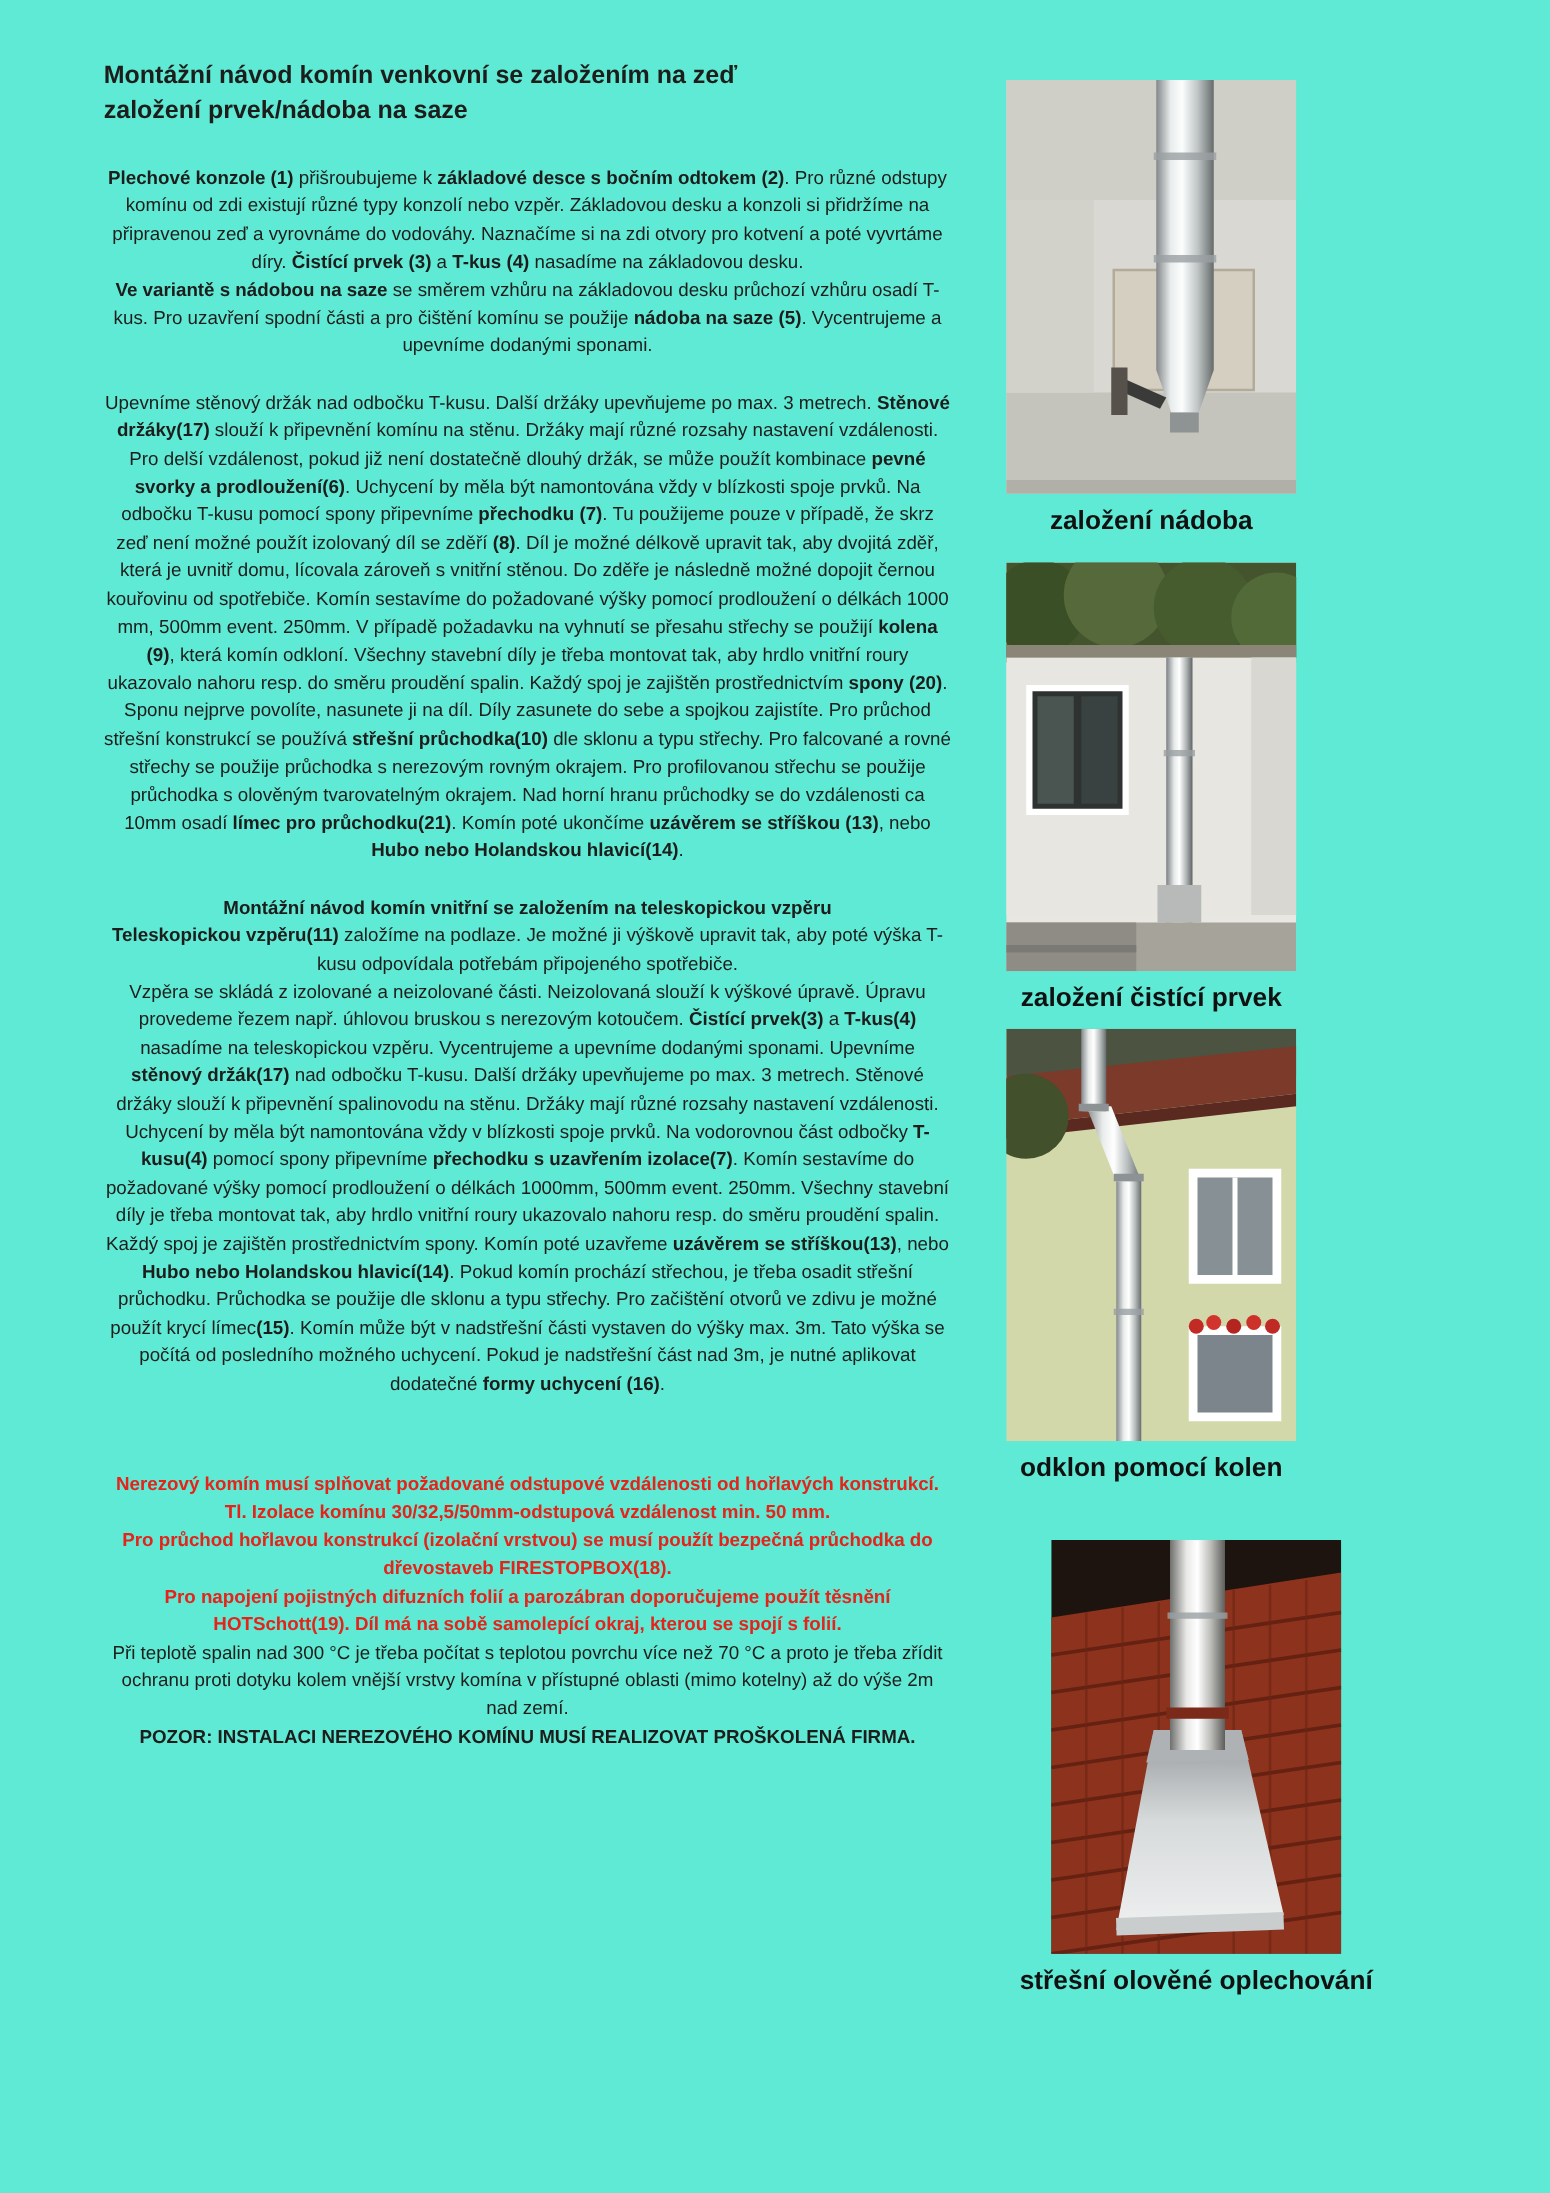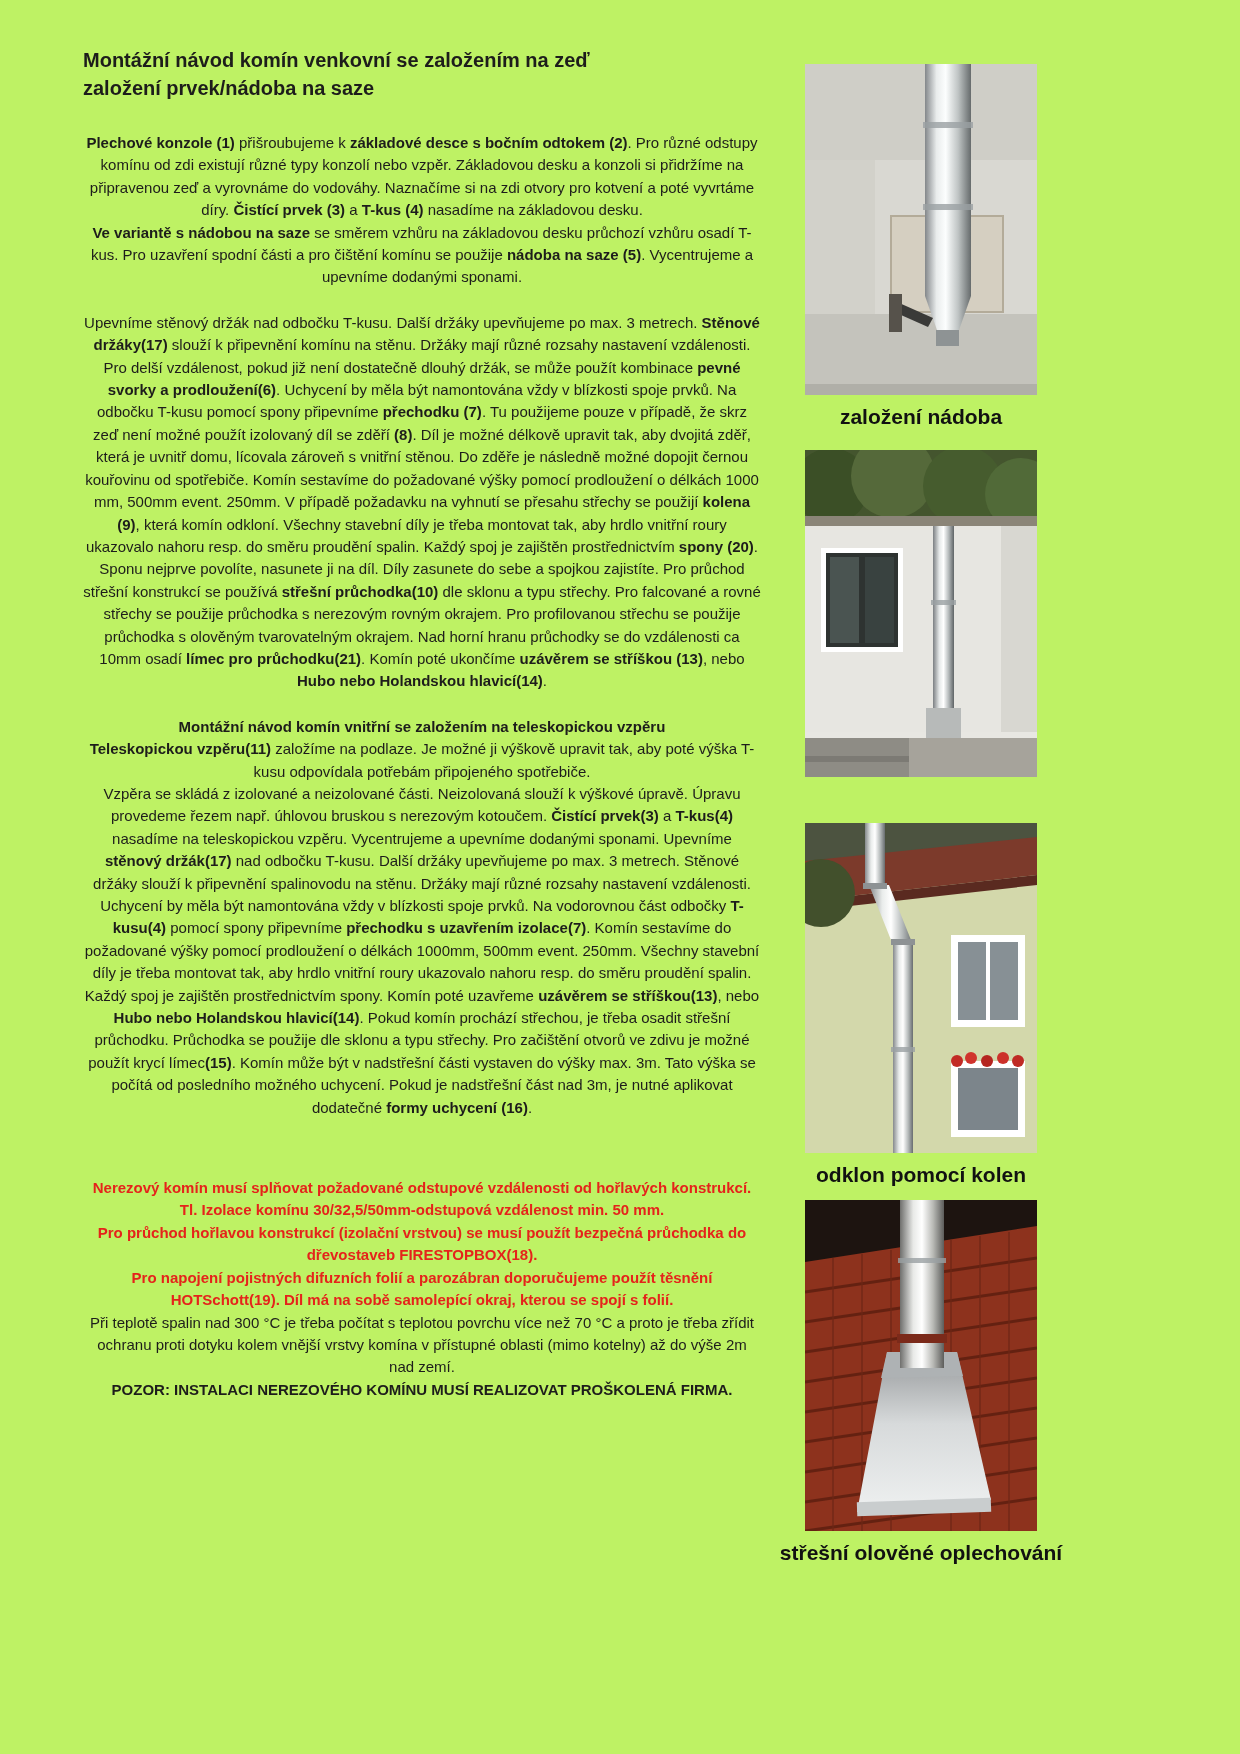--- a/index.html
+++ b/index.html
@@ -1,36 +1,36 @@
 <!DOCTYPE html>
 <html><head>
 <meta charset="utf-8">
 <style>
   html,body { margin:0; padding:0; background:#ffffff; }
   .page {
-    position:relative; width:1240px; height:1754px; background:#bef264;
+    position:relative; width:1240px; height:1754px; background:#5eead4;
     font-family:"Liberation Sans", sans-serif; color:#1d1d1b; overflow:hidden;
   }
   .text-col { position:absolute; left:83px; top:46px; width:678px; }
   .title { font-size:20px; font-weight:bold; line-height:28px; margin:0 0 30px 0; color:#1d1d1b; }
   .para { font-size:15px; line-height:22.4px; margin:0 0 23px 0; text-align:center; }
   .para b { font-weight:bold; }
   .para.warning { color:#e5231b; font-weight:bold; margin:58px 0 0 0; }
   .para.after-warning { margin:0; }
 
   .figure { position:absolute; left:805px; width:204px; margin:0; }
   .figure svg { display:block; width:232px; }
   .figure figcaption {
     width:372px; margin:9px 0 0 -70px; text-align:center;
     font-size:21px; font-weight:bold; color:#111111; line-height:26px;
   }
   #fig-1 { top:64px; }
   #fig-2 { top:450px; }
   #fig-3 { top:823px; }
-  #fig-4 { top:1200px; }
+  #fig-4 { top:1232px;margin-left:36px; }
 </style>
 </head>
 <body>
 
 <div class="page">
 
   <div class="text-col">
     <h1 class="title">
       <span>Montážní návod komín venkovní se založením na zeď</span><br>
       <span>založení prvek/nádoba na saze</span>
@@ -99,20 +99,21 @@
       <rect x="21" y="103" width="72" height="94" fill="#2e3331"></rect>
       <rect x="25" y="107" width="29" height="86" fill="#4a5451"></rect>
       <rect x="60" y="107" width="29" height="86" fill="#394240"></rect>
       <rect x="128" y="76" width="21" height="212" fill="url(#pg2)"></rect>
       <rect x="126" y="150" width="25" height="5" fill="#9aa0a2" opacity="0.8"></rect>
       <rect x="121" y="258" width="35" height="30" fill="#b7bab9"></rect>
       <rect y="288" width="232" height="39" fill="#a6a39b"></rect>
       <rect y="288" width="104" height="39" fill="#8e8c85"></rect>
       <rect y="306" width="104" height="6" fill="#7c7a74"></rect>
     </svg>
+    <figcaption>založení čistící prvek</figcaption>
   </figure>
 
   <figure class="figure" id="fig-3">
     <svg viewBox="0 0 232 330" width="232" height="330" aria-hidden="true">
       <defs>
         <linearGradient id="pg3" x1="0" y1="0" x2="1" y2="0">
           <stop offset="0" stop-color="#85898c"></stop>
             <stop offset="0.3" stop-color="#e9eceb"></stop>
           <stop offset="0.5" stop-color="#ffffff"></stop>
             <stop offset="0.75" stop-color="#b8bdbd"></stop>

